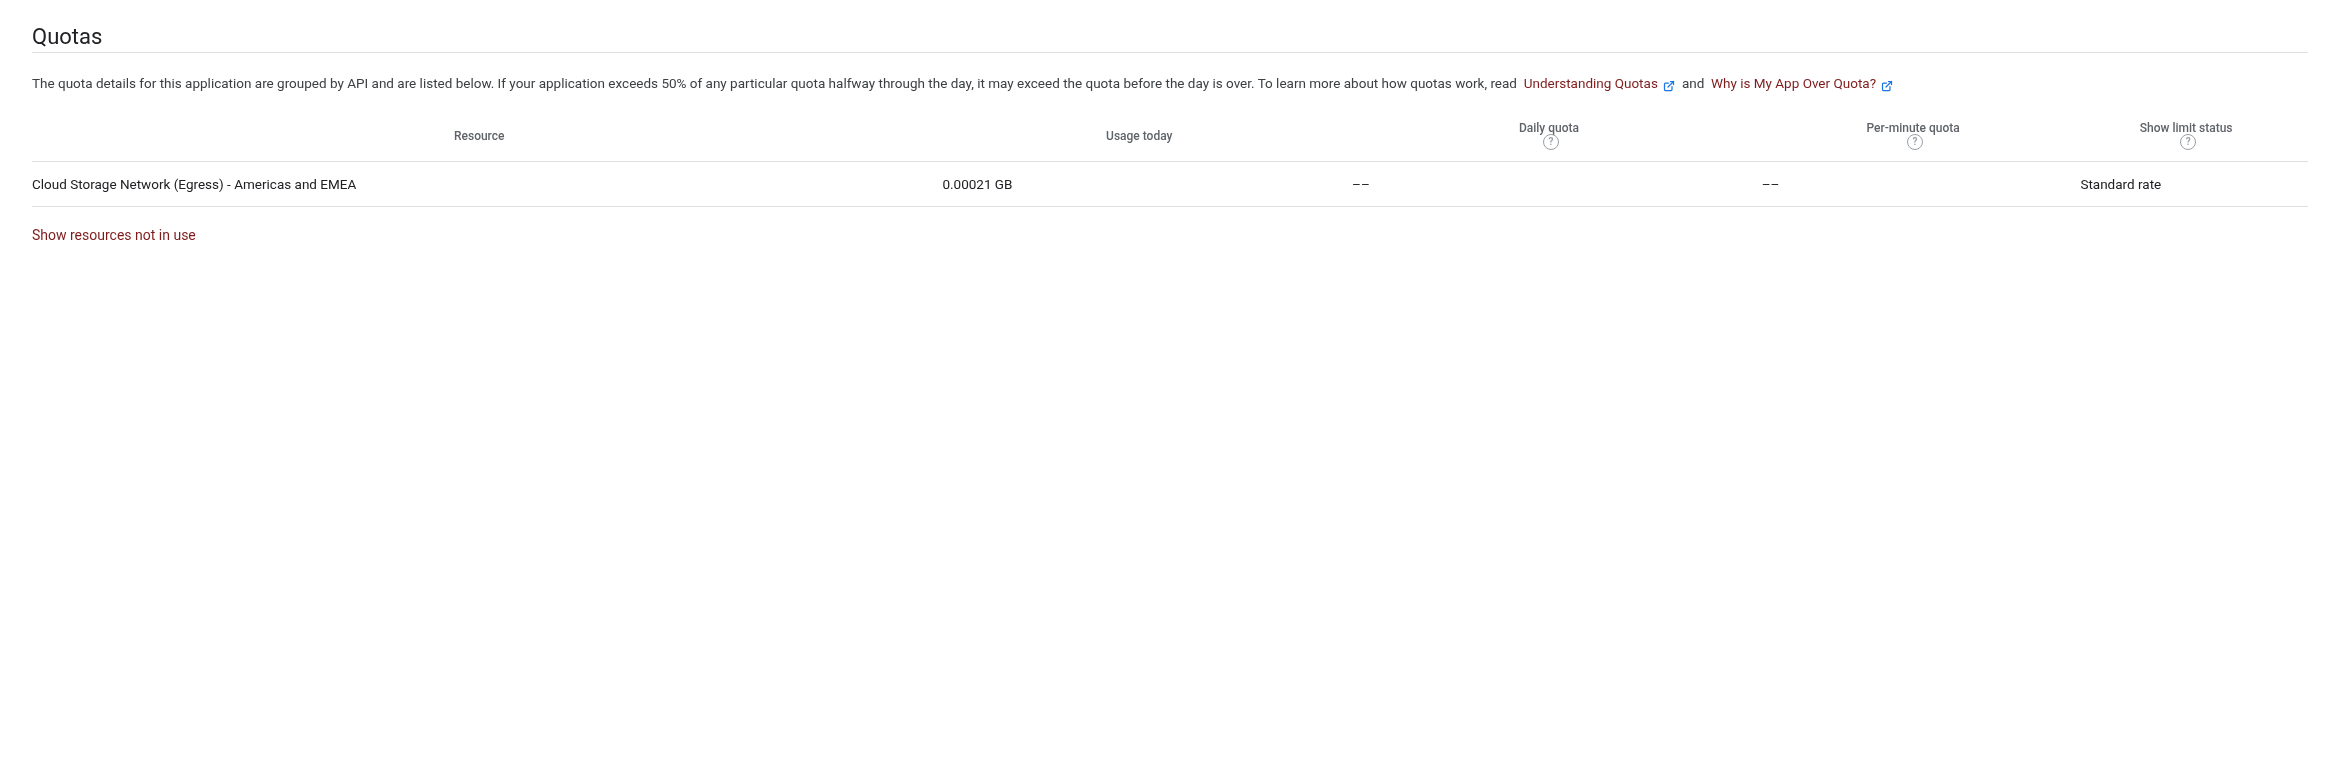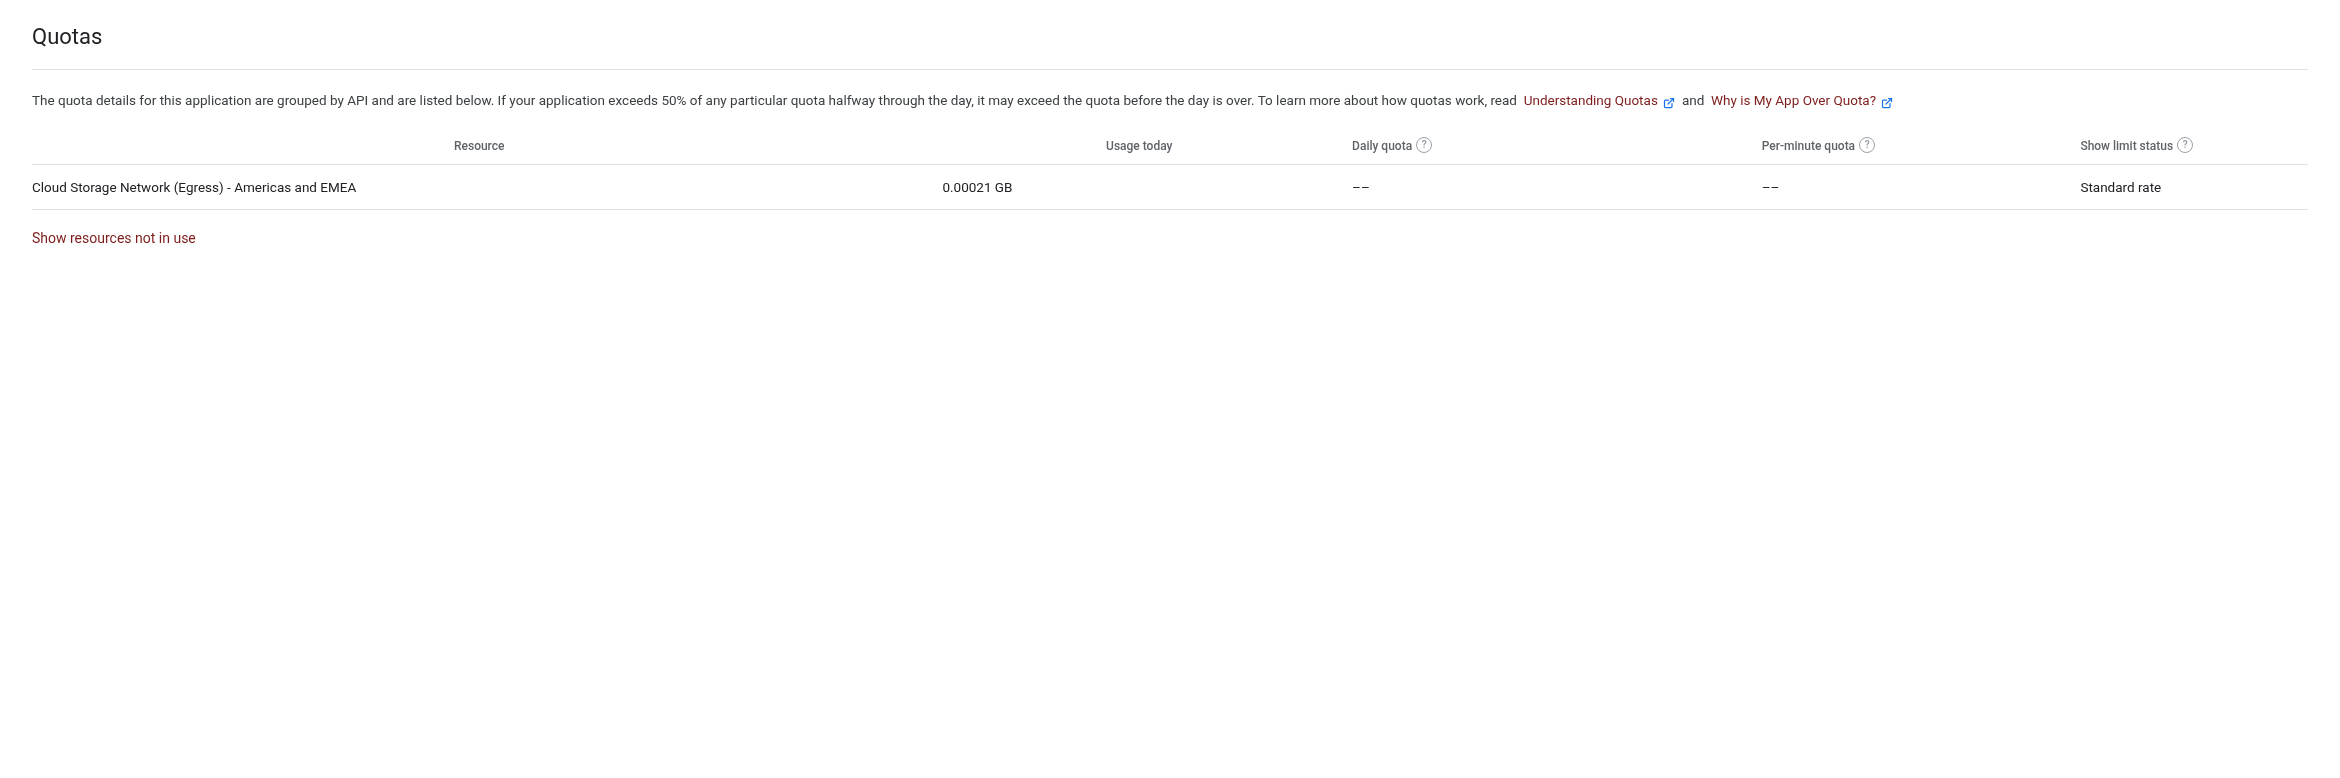--- a/index.html
+++ b/index.html
@@ -19,21 +19,21 @@
 
     .page-container {
       padding: 24px 32px;
       max-width: 2340px;
     }
 
     .page-title {
       font-size: 22px;
       font-weight: 400;
       color: #202124;
-      margin-bottom: 20px;
+      margin-bottom: 3px;
     }
 
     .divider {
       border: none;
       border-top: 1px solid #e0e0e0;
       margin-bottom: 20px;
     }
 
     .description-block {
       margin-bottom: 16px;
@@ -146,20 +146,21 @@
     }
 
     .show-resources-link {
       margin-top: 20px;
       display: inline-block;
     }
 
     .th-label-wrap {
       display: flex;
       align-items: center;
+      flex-direction: column;
     }
   </style>
 </head>
 <body>
 
 <div class="page-container">
 
   <h1 class="page-title">Quotas</h1>
 
   <hr class="divider">

